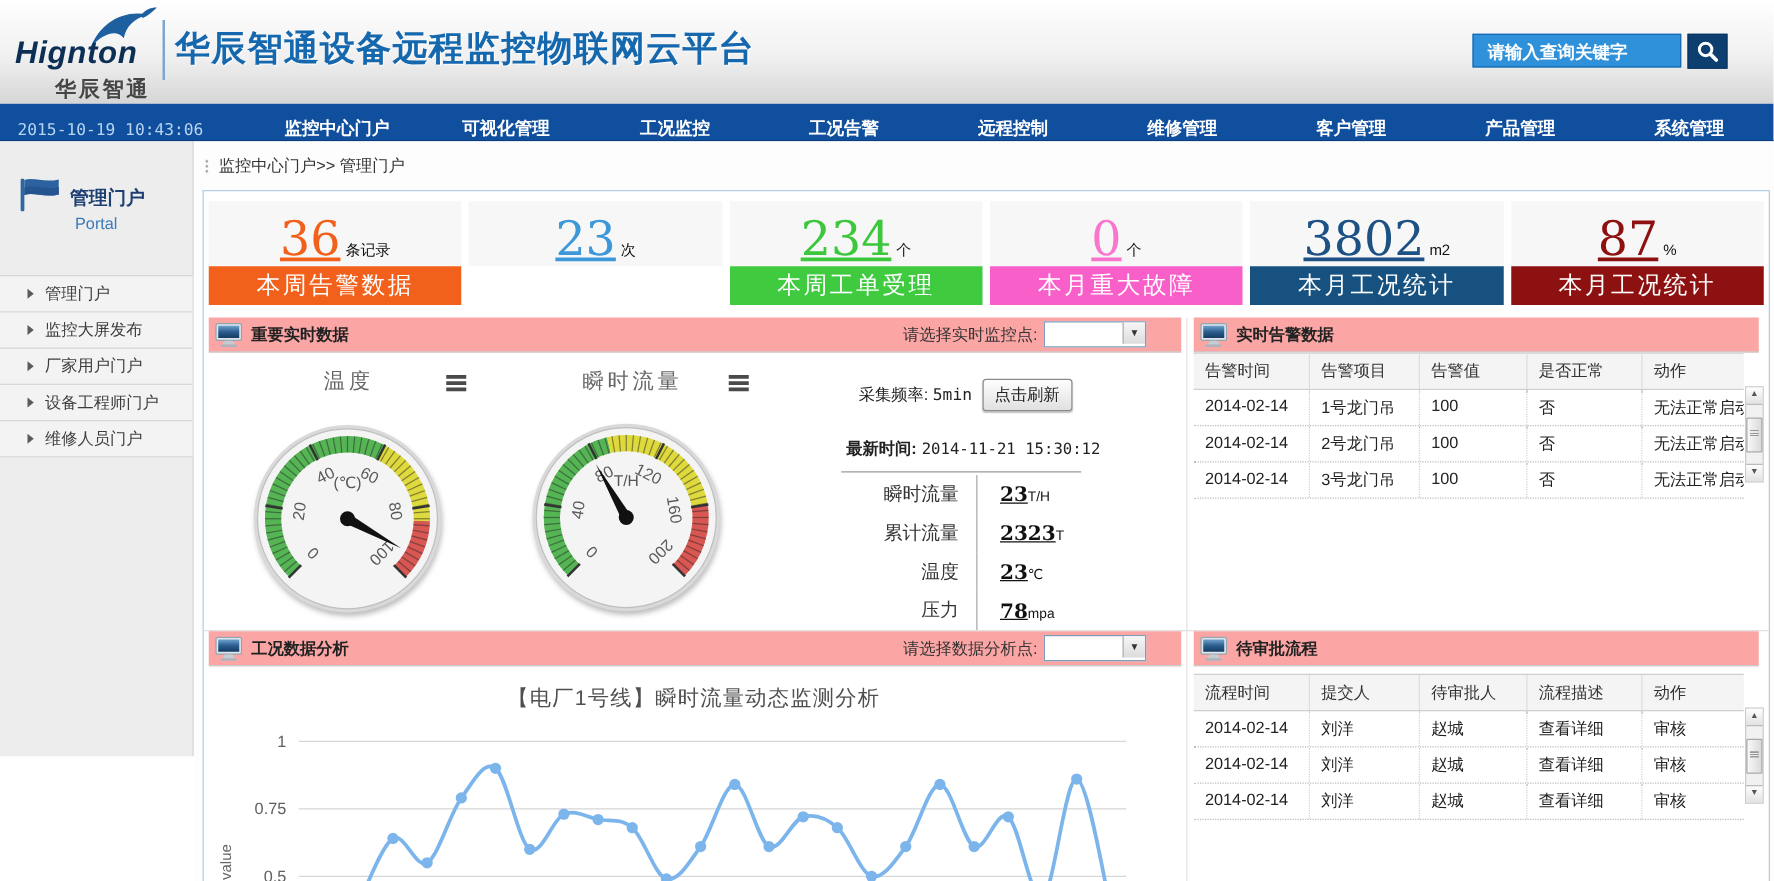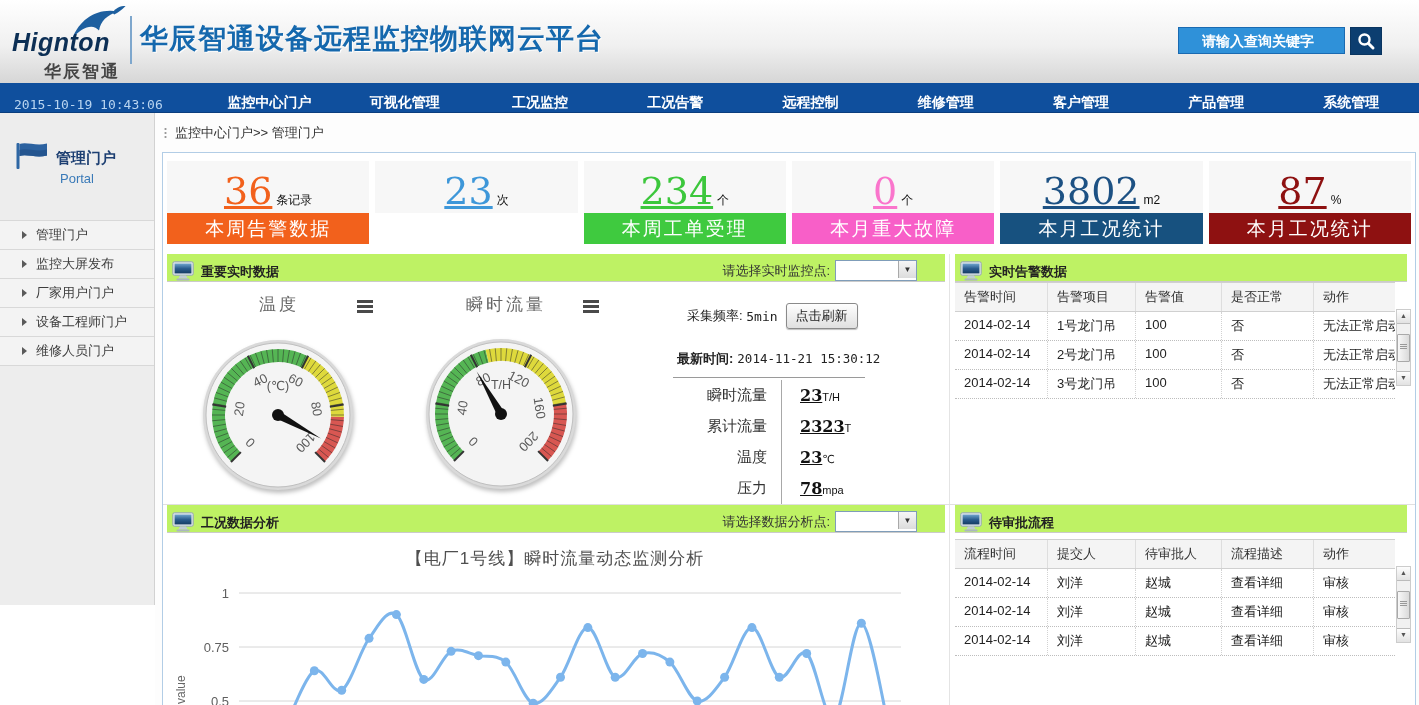--- a/index.html
+++ b/index.html
@@ -13,21 +13,21 @@
   .logo{position:absolute;left:8px;top:4px;width:125px;height:76px;cursor:pointer;}
   .logo-swoosh{position:absolute;left:62px;top:0px;}
   .logo-text{position:absolute;left:4px;top:24px;font-style:italic;font-weight:bold;
              font-size:25px;color:#0c2f55;letter-spacing:.5px;}
   .logo-sub{position:absolute;left:36px;top:56px;font-size:17px;font-weight:bold;color:#454545;letter-spacing:2px;}
   .logo-divider{position:absolute;left:130px;top:16px;width:2px;height:48px;background:#7ea7cd;}
   .app-title{position:absolute;left:140px;top:20px;margin:0;font-size:28px;font-weight:bold;
              color:#1568ad;letter-spacing:1px;text-shadow:1px 1px 0 #fdfdfd;}
   .search-input{position:absolute;left:1178px;top:27px;width:167px;height:27px;box-sizing:border-box;
                 background:#2f91d9;border:1px solid #1a6ab1;color:#fff;font-weight:bold;font-size:14px;
-                padding:0 23px;font-family:inherit;}
+                padding:0 11px;font-family:inherit;}
   .search-input::placeholder{color:#fff;opacity:1;}
   .search-btn{position:absolute;left:1350px;top:27px;width:32px;height:28px;background:#0c3e70;
               border:1px solid #0a3560;cursor:pointer;padding:2px 0 0 0;}
 
   
   .nav{position:absolute;left:0;top:83px;width:1419px;height:30px;background:#0f4f9d;
        border-bottom:1px solid #0b3e7e;display:flex;align-items:flex-end;box-sizing:border-box;}
   .nav-date{width:188px;padding-left:14px;color:#b8d4f0;font-family:"DejaVu Sans Mono",monospace;font-size:13px;}
   .nav-item{flex:1;text-align:center;color:#fff;font-size:14px;font-weight:bold;cursor:pointer;white-space:nowrap;}
 
@@ -54,21 +54,21 @@
 
   
   .stats{position:absolute;left:4px;top:8px;width:1244px;display:flex;gap:6px;}
   .stat-card{flex:1;}
   .stat-top{height:52px;background:#f7f7f7;text-align:center;padding-top:8px;box-sizing:border-box;cursor:pointer;}
   .stat-value{font-family:"DejaVu Serif","Liberation Serif",serif;font-size:38px;text-decoration:underline;}
   .stat-unit{font-size:12px;color:#111;margin-left:4px;}
   .stat-bar{height:31px;line-height:31px;color:#fff;text-align:center;font-size:19px;letter-spacing:2px;}
 
   
-  .sec{position:absolute;height:27px;border-bottom:1px solid #cbcbcb;display:flex;align-items:flex-end;background:#bef264;}
+  .sec{position:absolute;height:27px;border-bottom:1px solid #cbcbcb;display:flex;align-items:center;background:#fca5a5;}
   .sec-icon{margin:0 7px 0 5px;}
   .sec-title{font-size:13px;font-weight:bold;color:#222;}
   .sec-right{margin-left:auto;display:flex;align-items:center;padding-right:28px;font-size:13px;color:#333;}
   .select{width:80px;height:19px;border:1px solid #7f9db9;background:#fff;margin-left:5px;position:relative;cursor:pointer;}
   .select-arrow{position:absolute;right:0;top:0;width:17px;height:17px;background:linear-gradient(#f6f6f6,#dcdcdc);
                 border-left:1px solid #a9a9a9;text-align:center;font-size:8px;line-height:17px;color:#333;}
   .vdiv{position:absolute;left:786px;top:101px;bottom:0;width:1px;background:#e4e4e4;}
   .hsep{position:absolute;left:0;top:351px;width:100%;height:1px;background:#e0e0e0;}
 
   

